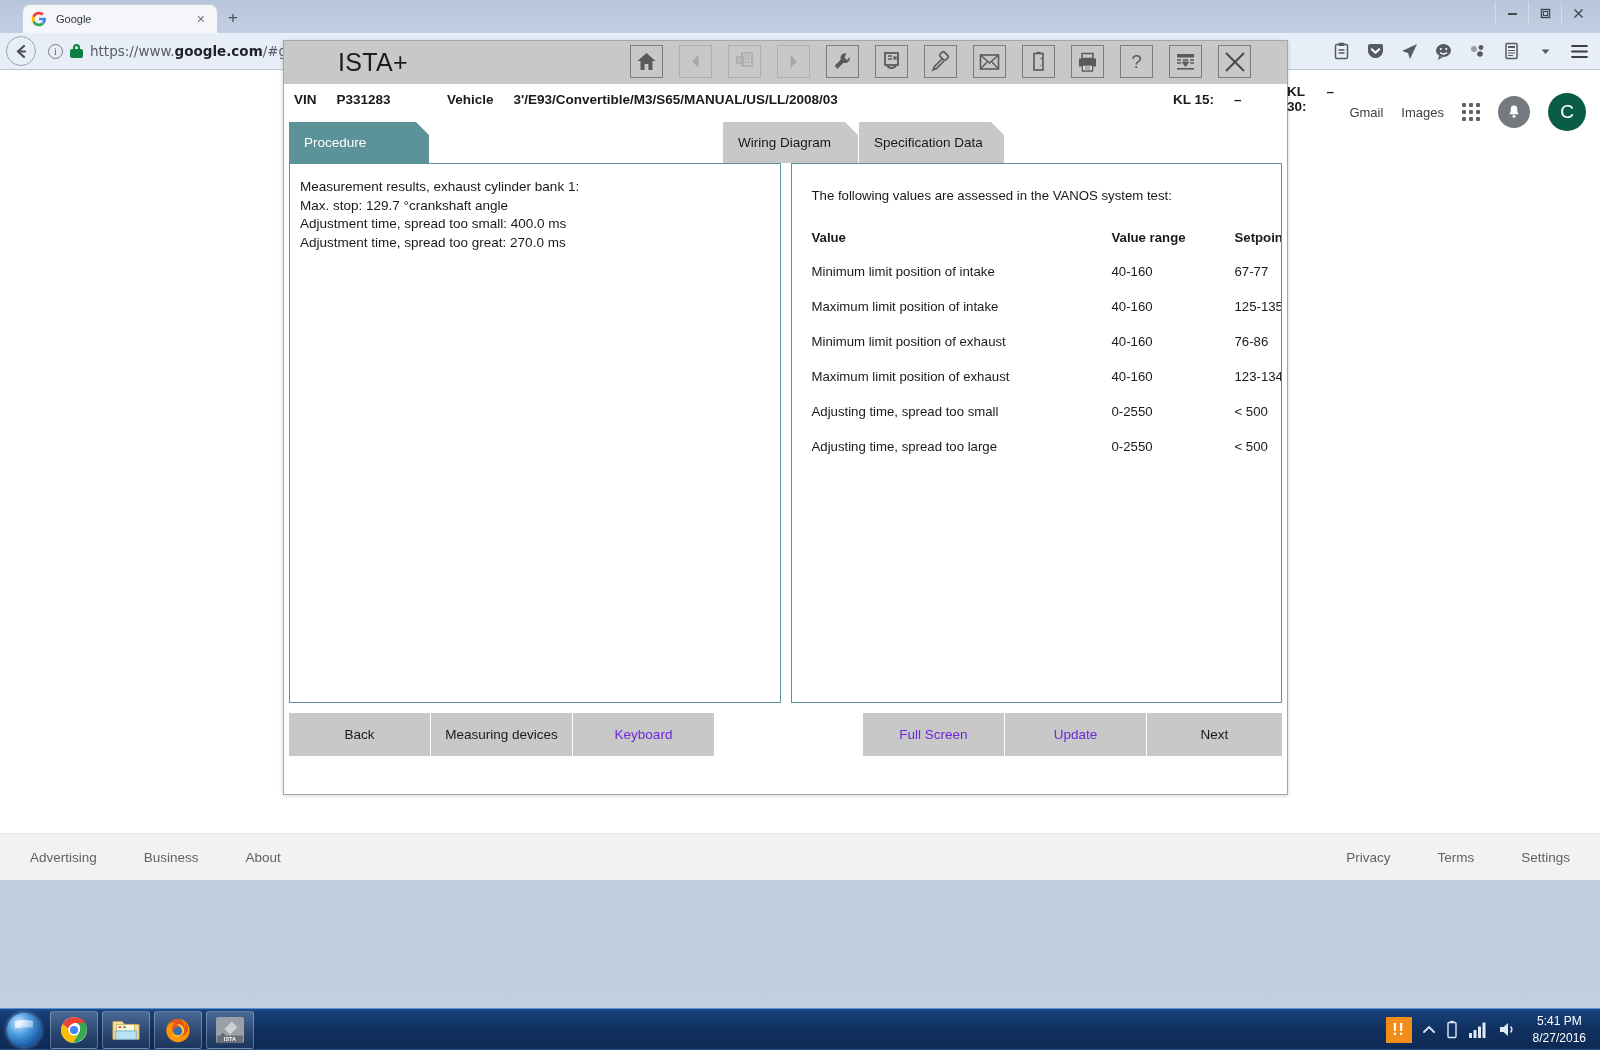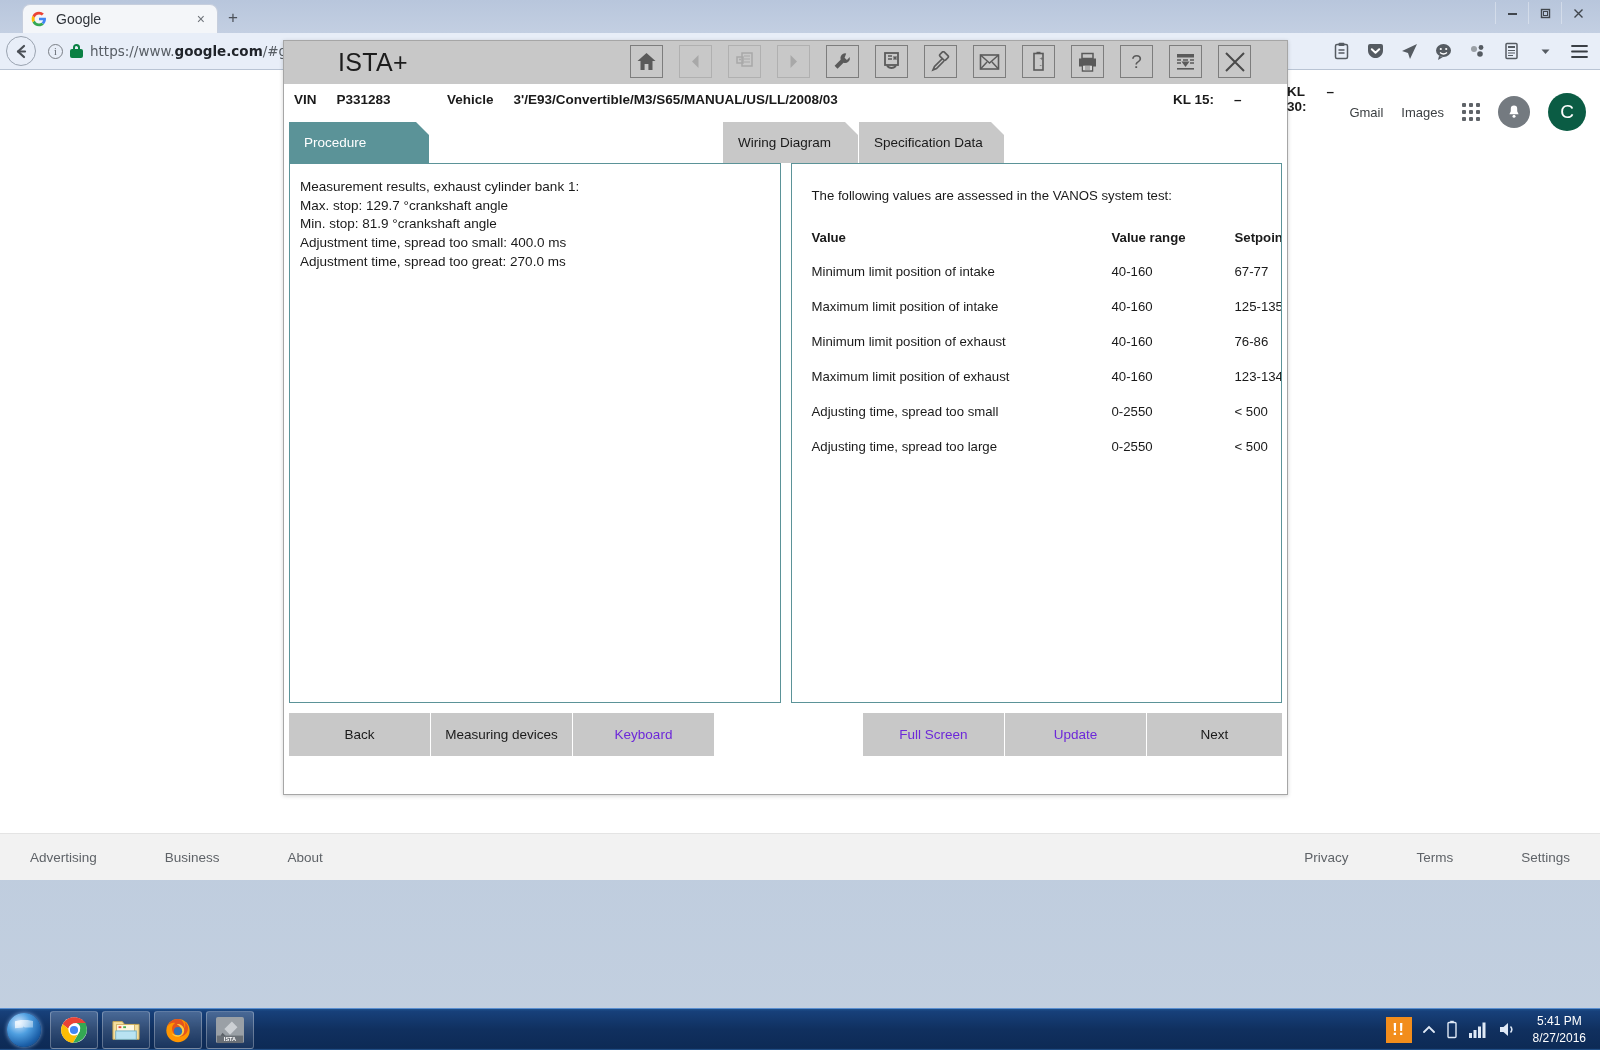--- a/index.html
+++ b/index.html
@@ -34,21 +34,21 @@
     background: #f4f6f9;
     border-radius: 8px 8px 0 0;
     border: 1px solid #c6cedd; border-bottom: none;
     display: flex; align-items: center; padding: 0 8px;
   }
   .tab .favicon {
     width: 16px; height: 16px; margin-right: 9px; position: relative;
     flex: 0 0 16px;
   }
   .tab .tab-title {
-    font-size: 14px; color: #30343a; flex: 1;
+    font-size: 11px; color: #30343a; flex: 1;
     white-space: nowrap; overflow: hidden;
   }
   .tab .tab-close { font-size: 14px; color: #6d7278; padding: 0 4px; cursor: pointer; }
   .newtab {
     position: absolute; left: 228px; top: 9px;
     font-size: 17px; color: #4c5159; cursor: pointer;
     line-height: 18px;
   }
   .winbtns { position: absolute; right: 6px; top: 2px; display: flex; gap: 0px; }
   .winbtn {
@@ -110,21 +110,21 @@
     display: flex; align-items: center; justify-content: center;
     color: #fff; font-size: 19px; font-weight: 400;
   }
 
   .gfooter {
     position: absolute; left: 0; bottom: 0; width: 1600px; height: 47px;
     background: #f2f2f2; border-top: 1px solid #e4e4e4;
     display: flex; align-items: center; justify-content: space-between;
     padding: 0 30px;
   }
-  .gfooter .grp { display: flex; gap: 68px; }
+  .gfooter .grp { display: flex; gap: 47px; }
   .gfooter a { font-size: 13.5px; color: #5f6368; text-decoration: none; }
 
   
   .ista {
     position: absolute; left: 283px; top: 40px; width: 1005px; height: 755px;
     background: #ffffff;
     border: 1px solid #a6a6a6;
     box-shadow: 0 1px 4px rgba(0,0,0,0.18);
   }
   .ista-titlebar {
@@ -533,21 +533,20 @@
           <span>Specification Data</span>
         </div>
       </div>
 
       <div class="panels">
 
         <div class="panel left">
           <div class="ptext">Measurement results, exhaust cylinder bank 1:</div>
           <div class="gap"></div>
           <div class="ptext">Max. stop: 129.7  °crankshaft angle</div>
-          <div class="ptext">Min. stop: 81.9  °crankshaft angle</div>
           <div class="gap"></div>
           <div class="ptext">Adjustment time, spread too small: 400.0  ms</div>
           <div class="ptext">Adjustment time, spread too great: 270.0  ms</div>
         </div>
 
         <div class="panel right">
           <div class="spec-intro">The following values are assessed in the VANOS system test:</div>
           <table class="spec">
             <thead>
               <tr>

